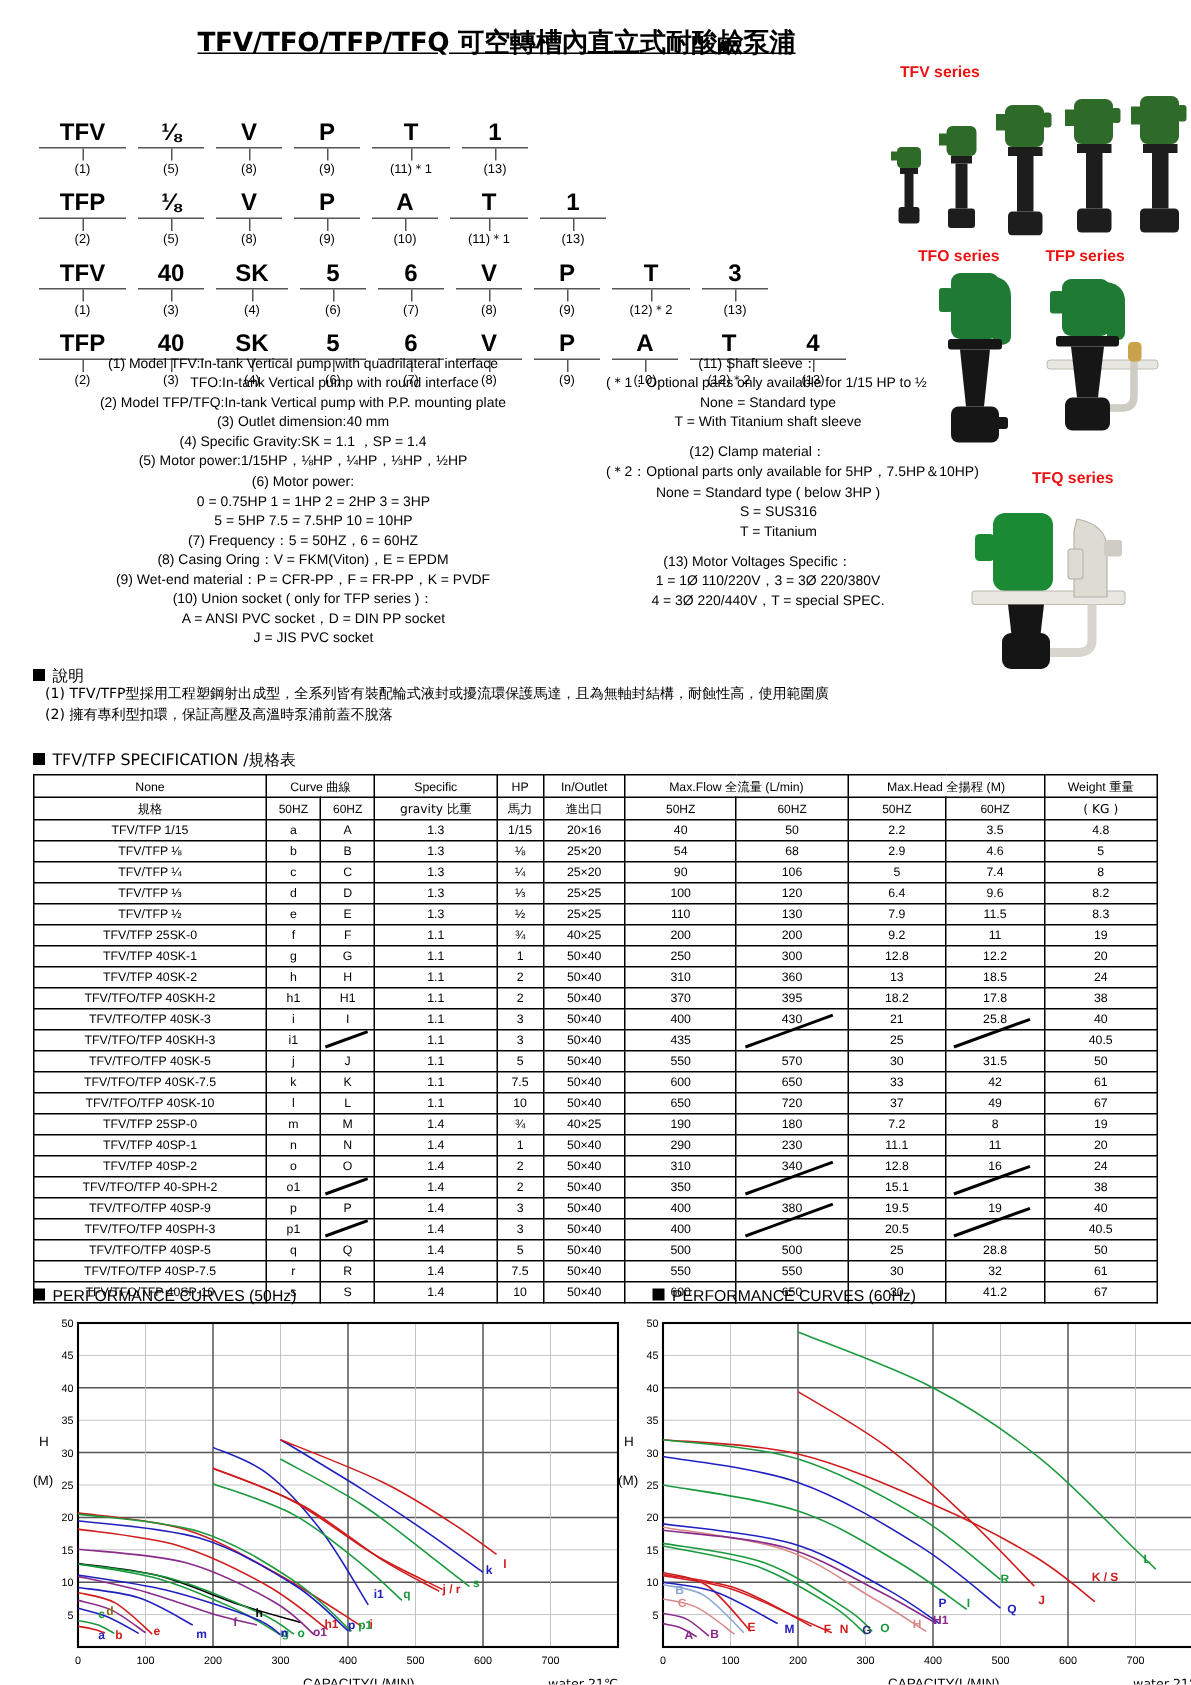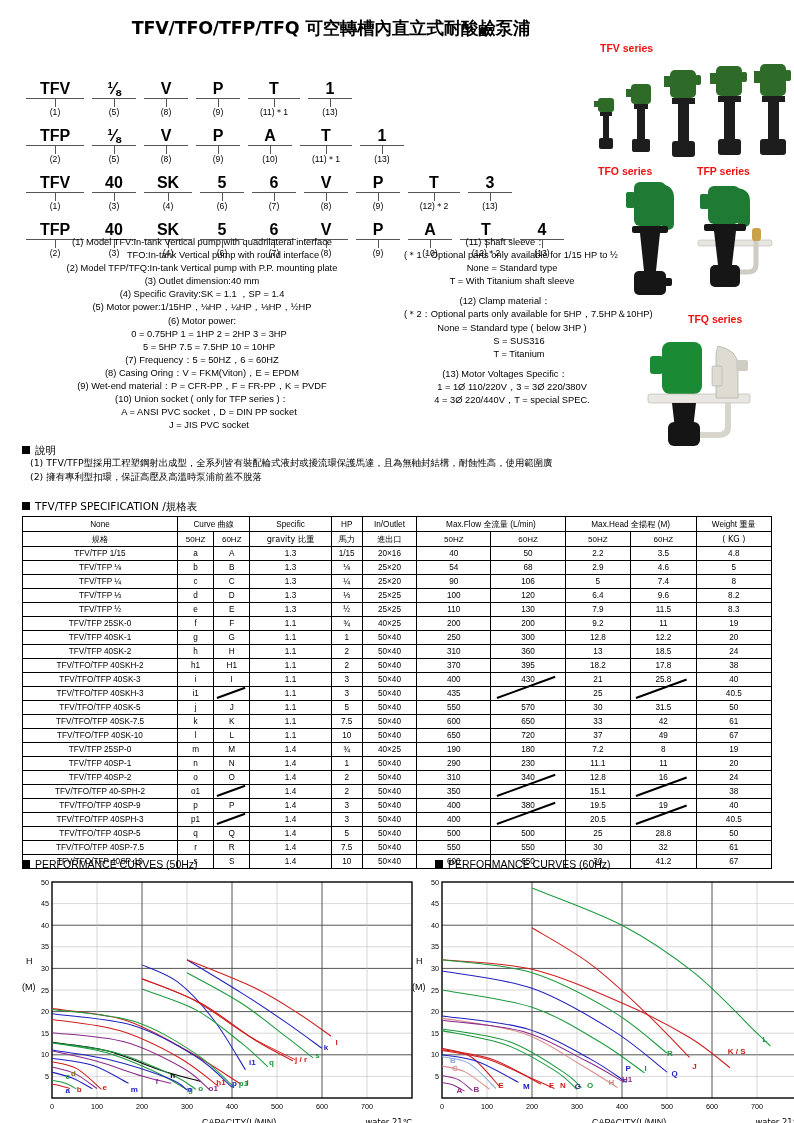--- a/index.html
+++ b/index.html
@@ -6,21 +6,21 @@
   body{
     width:794px;height:1123px;background:#ffffff;
     font-family:"Liberation Sans","DejaVu Sans",sans-serif;
     color:#000;overflow:hidden;position:relative;
   }
   .page{position:relative;width:794px;height:1123px;}
 
   
   .title{
     position:absolute;left:0;top:16px;width:662px;text-align:center;
-    font-size:17.5px;font-weight:bold;letter-spacing:-0.2px;
+    font-size:17.5px;font-weight:bold;letter-spacing:-0.2px;text-decoration:underline;
   }
 
   
   .code-block{position:absolute;left:26px;top:44px;width:560px;}
   .code-row{position:relative;height:47px;}
   .cell{position:absolute;text-align:center;margin-top:36px;}
   .cell .val{
     font-size:16px;font-weight:bold;line-height:17px;
     border-bottom:1.6px solid #555;padding:0 3px 1px 3px;display:block;
     min-height:17px;
@@ -889,18 +889,18 @@
     <path d="M40 77 l24 0 l-3 26 l-18 0 z" fill="#151515"></path>
     <rect x="36" y="96" width="32" height="24" rx="6" fill="#151515"></rect>
     <path d="M86 20 q20 4 20 20 v32 h-22 v-44 z" fill="#dedbd3" stroke="#b5b2aa" stroke-width="0.8"></path>
     <rect x="80" y="40" width="10" height="20" rx="2" fill="#dedbd3" stroke="#b5b2aa" stroke-width="0.7"></rect>
     <rect x="104" y="34" width="12" height="11" rx="2" fill="#cfccc4"></rect>
     <path d="M96 77 v24 q0 8 -10 8 h-18" stroke="#d8d5cd" stroke-width="6" fill="none"></path>
   </svg>
 
   <div id="seriesLabels">
       <div class="serieslbl" style="left: 600px; top: 42px;">TFV series</div>
-      <div class="serieslbl" style="left: 598px; top: 165px;">TFO series</div>
+      <div class="serieslbl" style="left: 612px; top: 165px;">TFO series</div>
       <div class="serieslbl" style="left: 697px; top: 165px;">TFP series</div>
       <div class="serieslbl" style="left: 688px; top: 313px;">TFQ series</div>
     </div>
 
 </div>
 
 </body></html>

